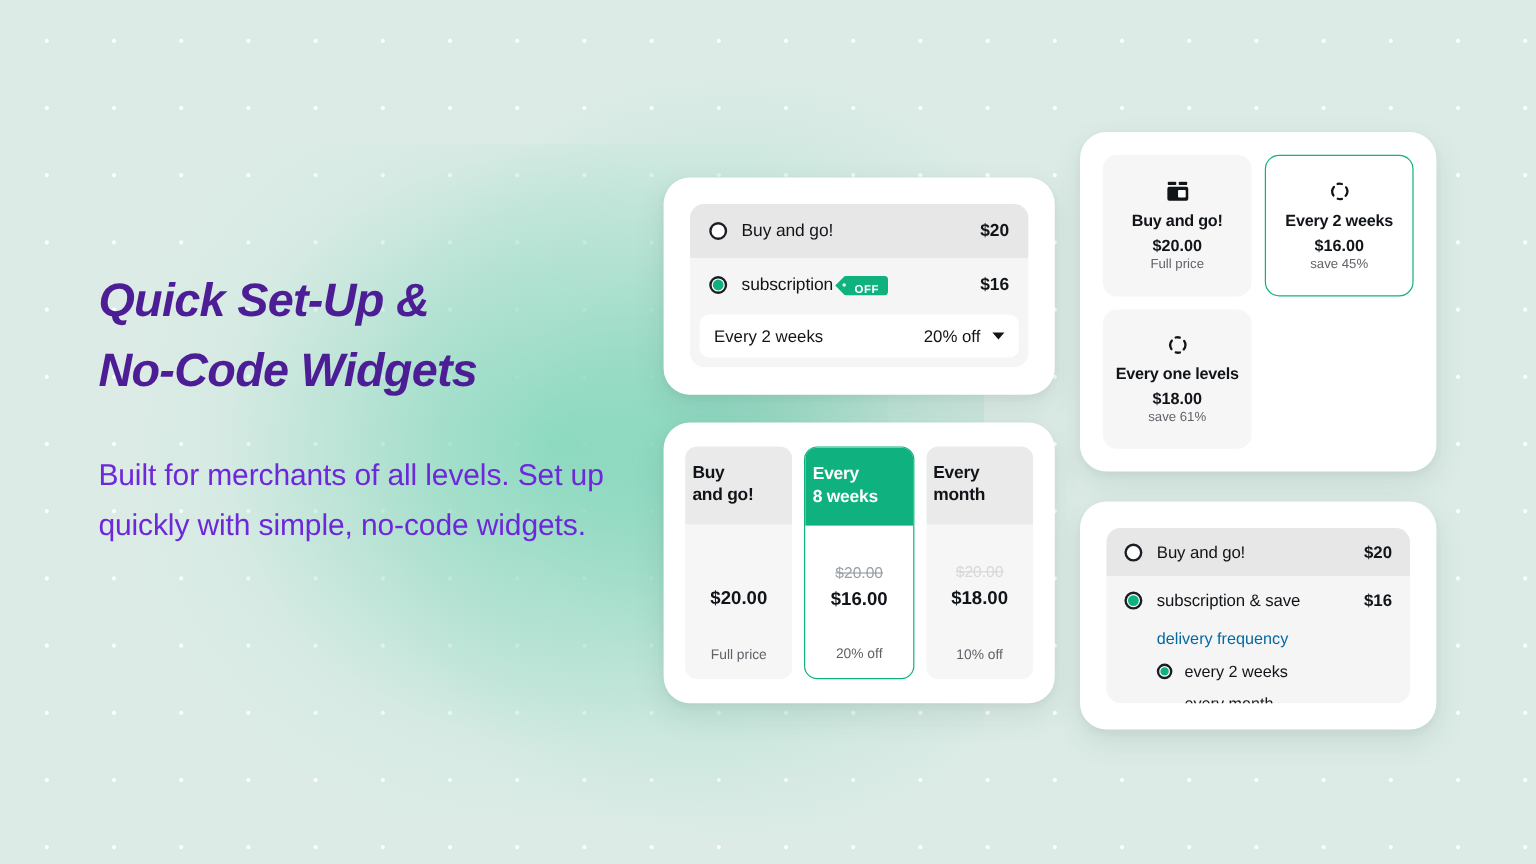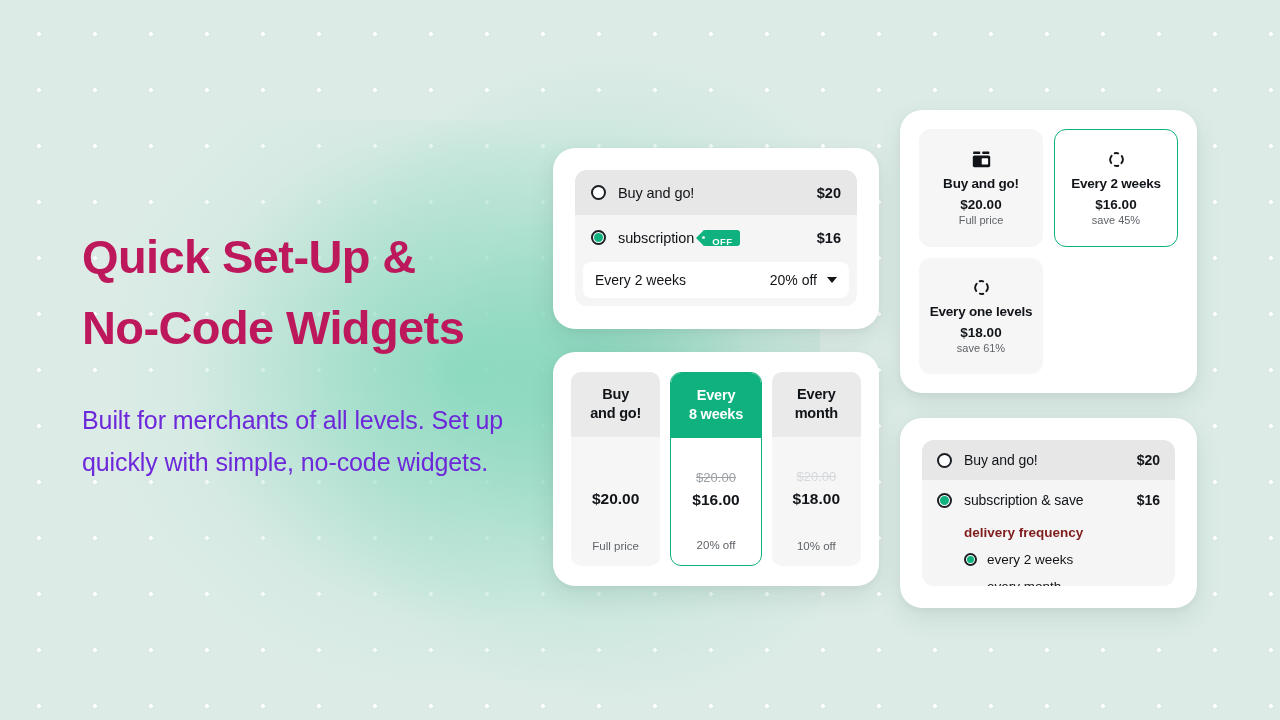--- a/index.html
+++ b/index.html
@@ -57,25 +57,26 @@
                 rgba(220, 235, 230, 0) 72%);
     z-index: 2;
     pointer-events: none;
   }
 
   .content { position: relative; z-index: 5; width: 1280px; height: 720px; }
 
   
   .copy { position: absolute; left: 82px; top: 222px; width: 470px; }
   .headline {
-    color: #be185d;
-    font-size: 47px;
+    color: #4c1d95;
+    font-size: 39px;
     font-weight: 700;
     line-height: 1.50;
     letter-spacing: -0.6px;
+    font-style: italic;
   }
   .headline .l2 { display: block; }
   .subcopy {
     margin-top: 36px;
     color: #6d28d9;
     font-size: 25px;
     font-weight: 400;
     line-height: 1.68;
     letter-spacing: -0.1px;
   }
@@ -166,21 +167,21 @@
     position: relative;
   }
   .col.active {
     background: #ffffff;
     border: 1.4px solid #0fb27e;
     border-radius: 11px;
   }
   .col-head {
     background: #eaeaea;
     padding: 13px 6px 14px;
-    text-align: center;
+    text-align: left;
     font-size: 14.5px; font-weight: 700; color: #111418;
     line-height: 1.32; letter-spacing: -0.2px;
   }
   .col.active .col-head { background: #0fb27e; color: #ffffff; }
   .col-body {
     flex: 1;
     display: flex; flex-direction: column;
     align-items: center;
     padding: 10px 4px 14px;
     text-align: center;
@@ -208,21 +209,21 @@
   .tile-price { font-size: 13.5px; font-weight: 700; color: #111418; margin-top: 6px; }
   .tile-note { font-size: 11px; color: #5f6368; margin-top: 2px; }
 
   
   #widget-radio-nested { left: 900px; top: 418px; width: 297px; height: 190px; padding: 22px; }
   .rn-inner { border-radius: 12px; overflow: hidden; background: #f5f5f5; height: 100%; }
   .rn-row { display: flex; align-items: center; height: 40px; padding: 0 15px; }
   .rn-row.head { background: #e7e7e7; }
   .rn-label { font-size: 14px; color: #111418; font-weight: 500; letter-spacing: -0.1px; }
   .rn-price { margin-left: auto; font-size: 14px; color: #111418; font-weight: 700; }
-  .rn-sub { padding: 0 15px; font-size: 13.5px; color: #7f1d1d; line-height: 26px; font-weight: bold; }
+  .rn-sub { padding: 0 15px; font-size: 13.5px; color: #0369a1; line-height: 26px; }
   .rn-sub.indent1 { padding-left: 42px; }
   .rn-opt { display: flex; align-items: center; padding: 0 15px 0 42px; line-height: 27px; }
   .rn-opt .radio { width: 13px; height: 13px; margin-right: 10px; }
   .rn-opt .radio.on::after { width: 7.5px; height: 7.5px; }
   .rn-opt-label { font-size: 13.5px; color: #111418; font-weight: 500; }
   .rn-opt.plain { padding-left: 65px; }
 </style>
 </head>
 <body>
 

